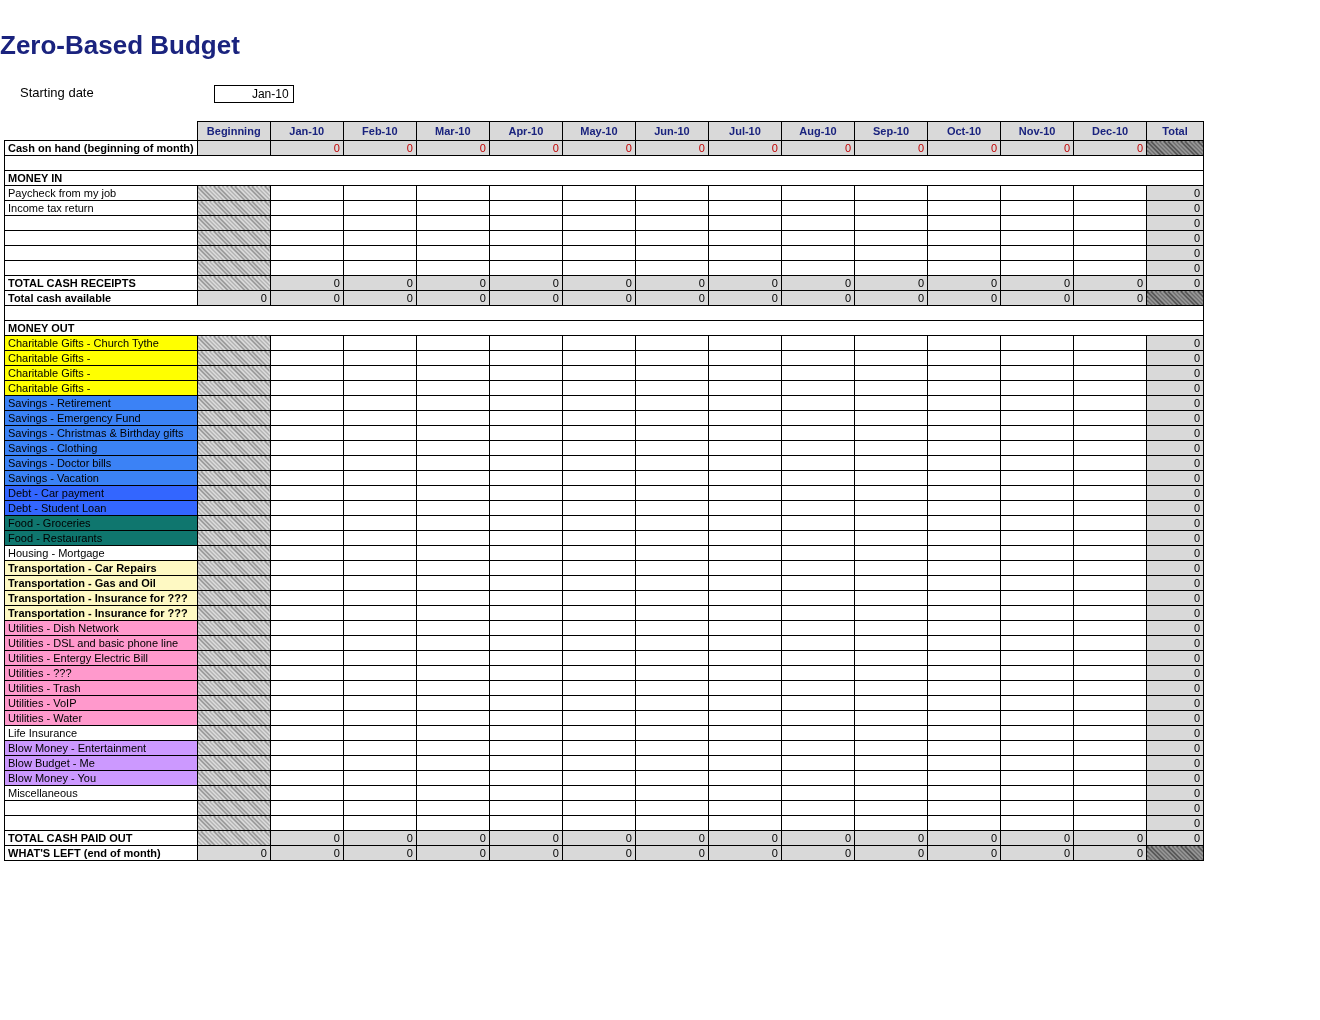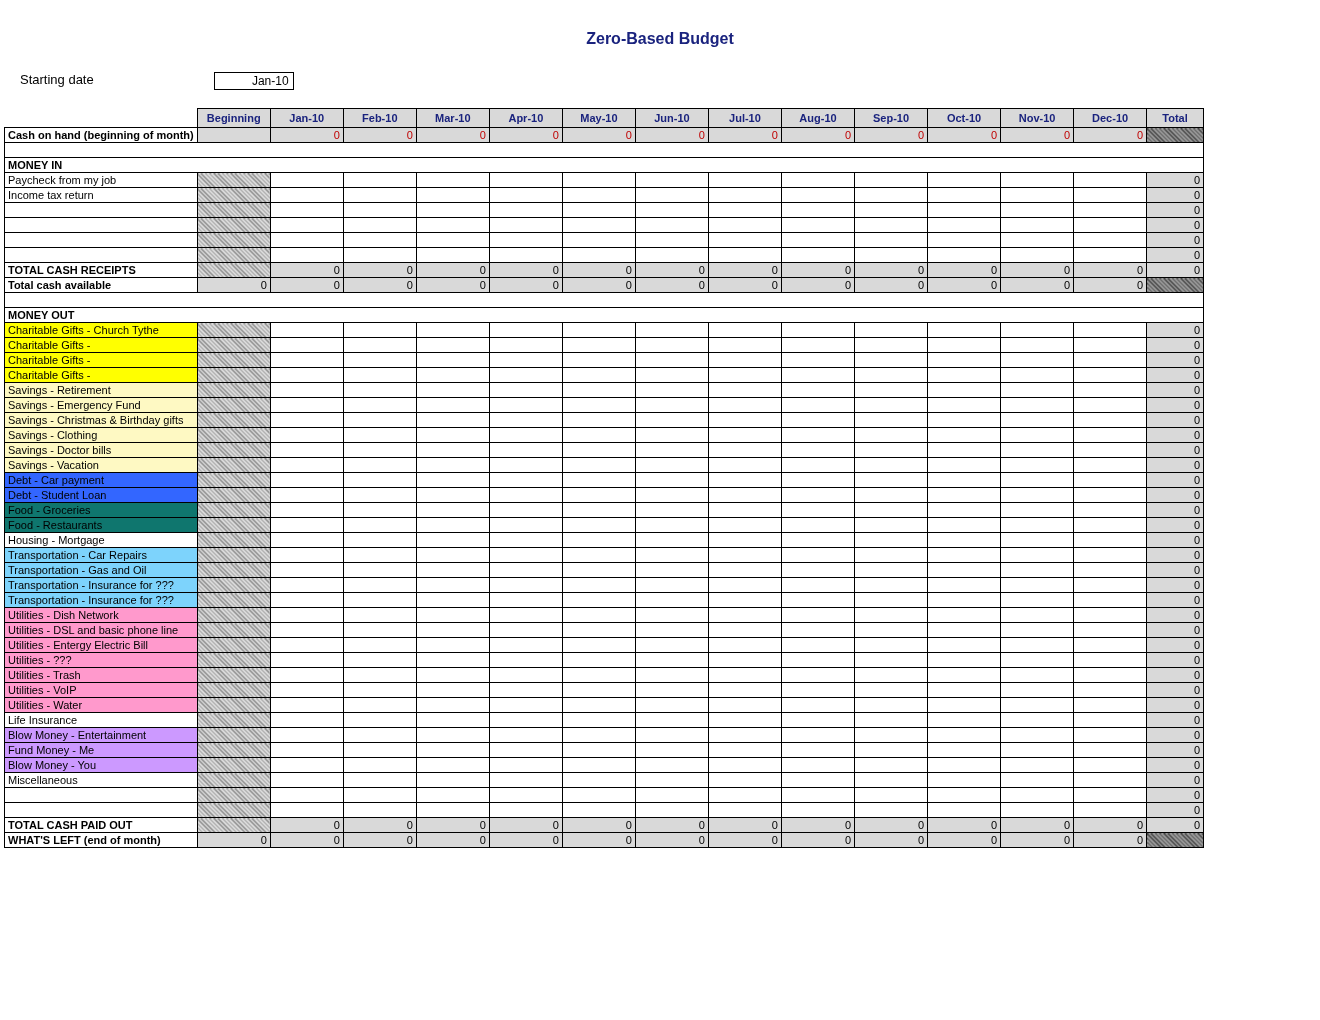--- a/index.html
+++ b/index.html
@@ -3,23 +3,22 @@
 <meta charset="utf-8">
 <style>
   body {
     font-family: Arial, sans-serif;
     font-size: 11px;
     margin: 0;
     padding: 0;
     background: #fff;
   }
   .title {
-    text-align: center;
     color: #1a237e;
-    font-size: 16px;
+    font-size: 26px;
     font-weight: bold;
     padding: 30px 0 20px 0;
   }
   .start-row {
     padding: 4px 6px 18px 20px;
     font-size: 13px;
   }
   .start-label { display:inline-block; width:190px; }
   .start-box {
     display:inline-block; border:1px solid #000; width:70px; text-align:right;
@@ -58,24 +57,24 @@
   td.hatch {
     background-image: repeating-linear-gradient(45deg,#888 0,#888 1px,#ddd 1px,#ddd 3px);
   }
   td.hatch-dark {
     background-image: repeating-linear-gradient(45deg,#444 0,#444 1px,#999 1px,#999 3px);
   }
   tr.spacer td { height:14px; border-left:1px solid #000; border-right:1px solid #000; border-top:none; border-bottom:none; }
   tr.sectionhdr td { font-weight:bold; text-align:left; border:1px solid #000; }
   
   .c-yellow { background:#ffff00; }
-  .c-green  { background:#fef9c3; }
+  .c-green  { background:#3b82f6; }
   .c-blue   { background:#3366ff; color:#000; }
   .c-lblue  { background:#0f766e; }
-  .c-cream  { background:#7dd3fc; }
+  .c-cream  { background:#fef9c3;font-weight:bold; }
   .c-pink   { background:#ff99cc; }
   .c-purple { background:#cc99ff; }
   .c-white  { background:#ffffff; }
 </style>
 </head>
 <body>
 
 <div class="title">Zero-Based Budget</div>
 
 <div class="start-row">
@@ -756,21 +755,21 @@
         <td></td>
         <td></td>
         <td></td>
         <td></td>
         <td></td>
         <td></td>
         <td></td>
         <td class="gray num">0</td>
       </tr>
       <tr>
-        <td class="rlabel c-purple">Fund Money - Me</td>
+        <td class="rlabel c-purple">Blow Budget - Me</td>
         <td class="hatch"></td>
         <td></td>
         <td></td>
         <td></td>
         <td></td>
         <td></td>
         <td></td>
         <td></td>
         <td></td>
         <td></td>

